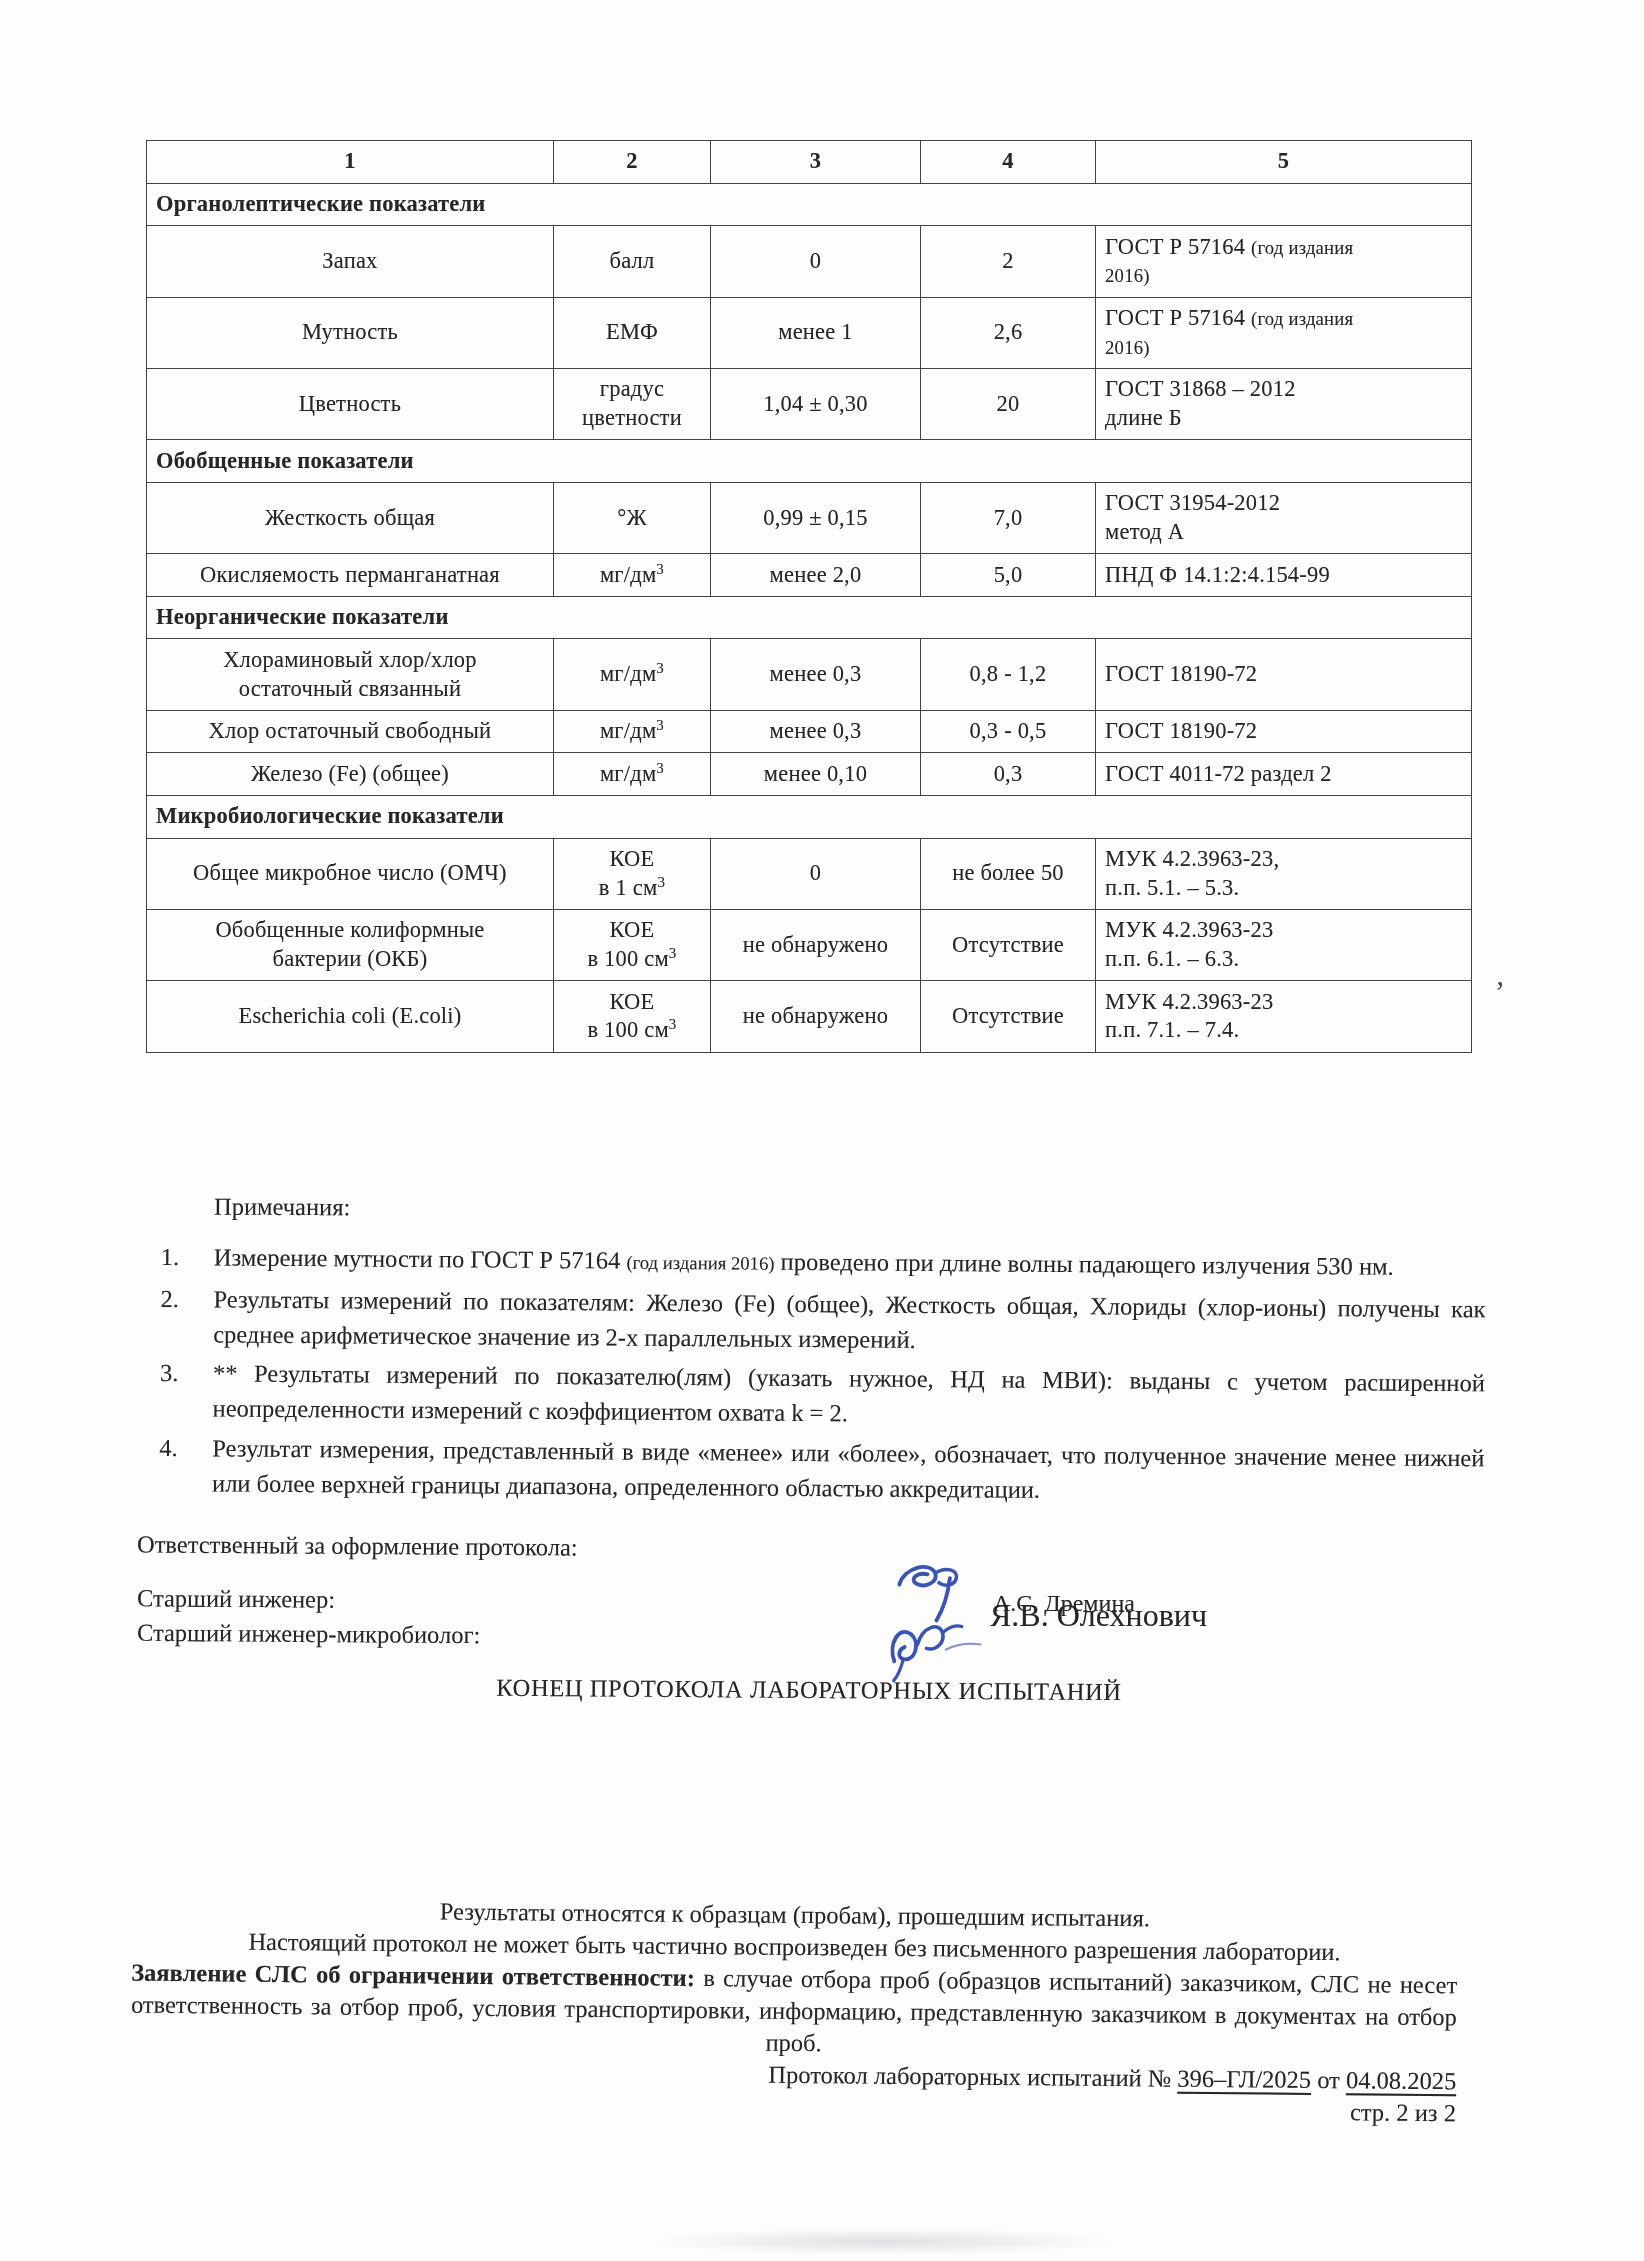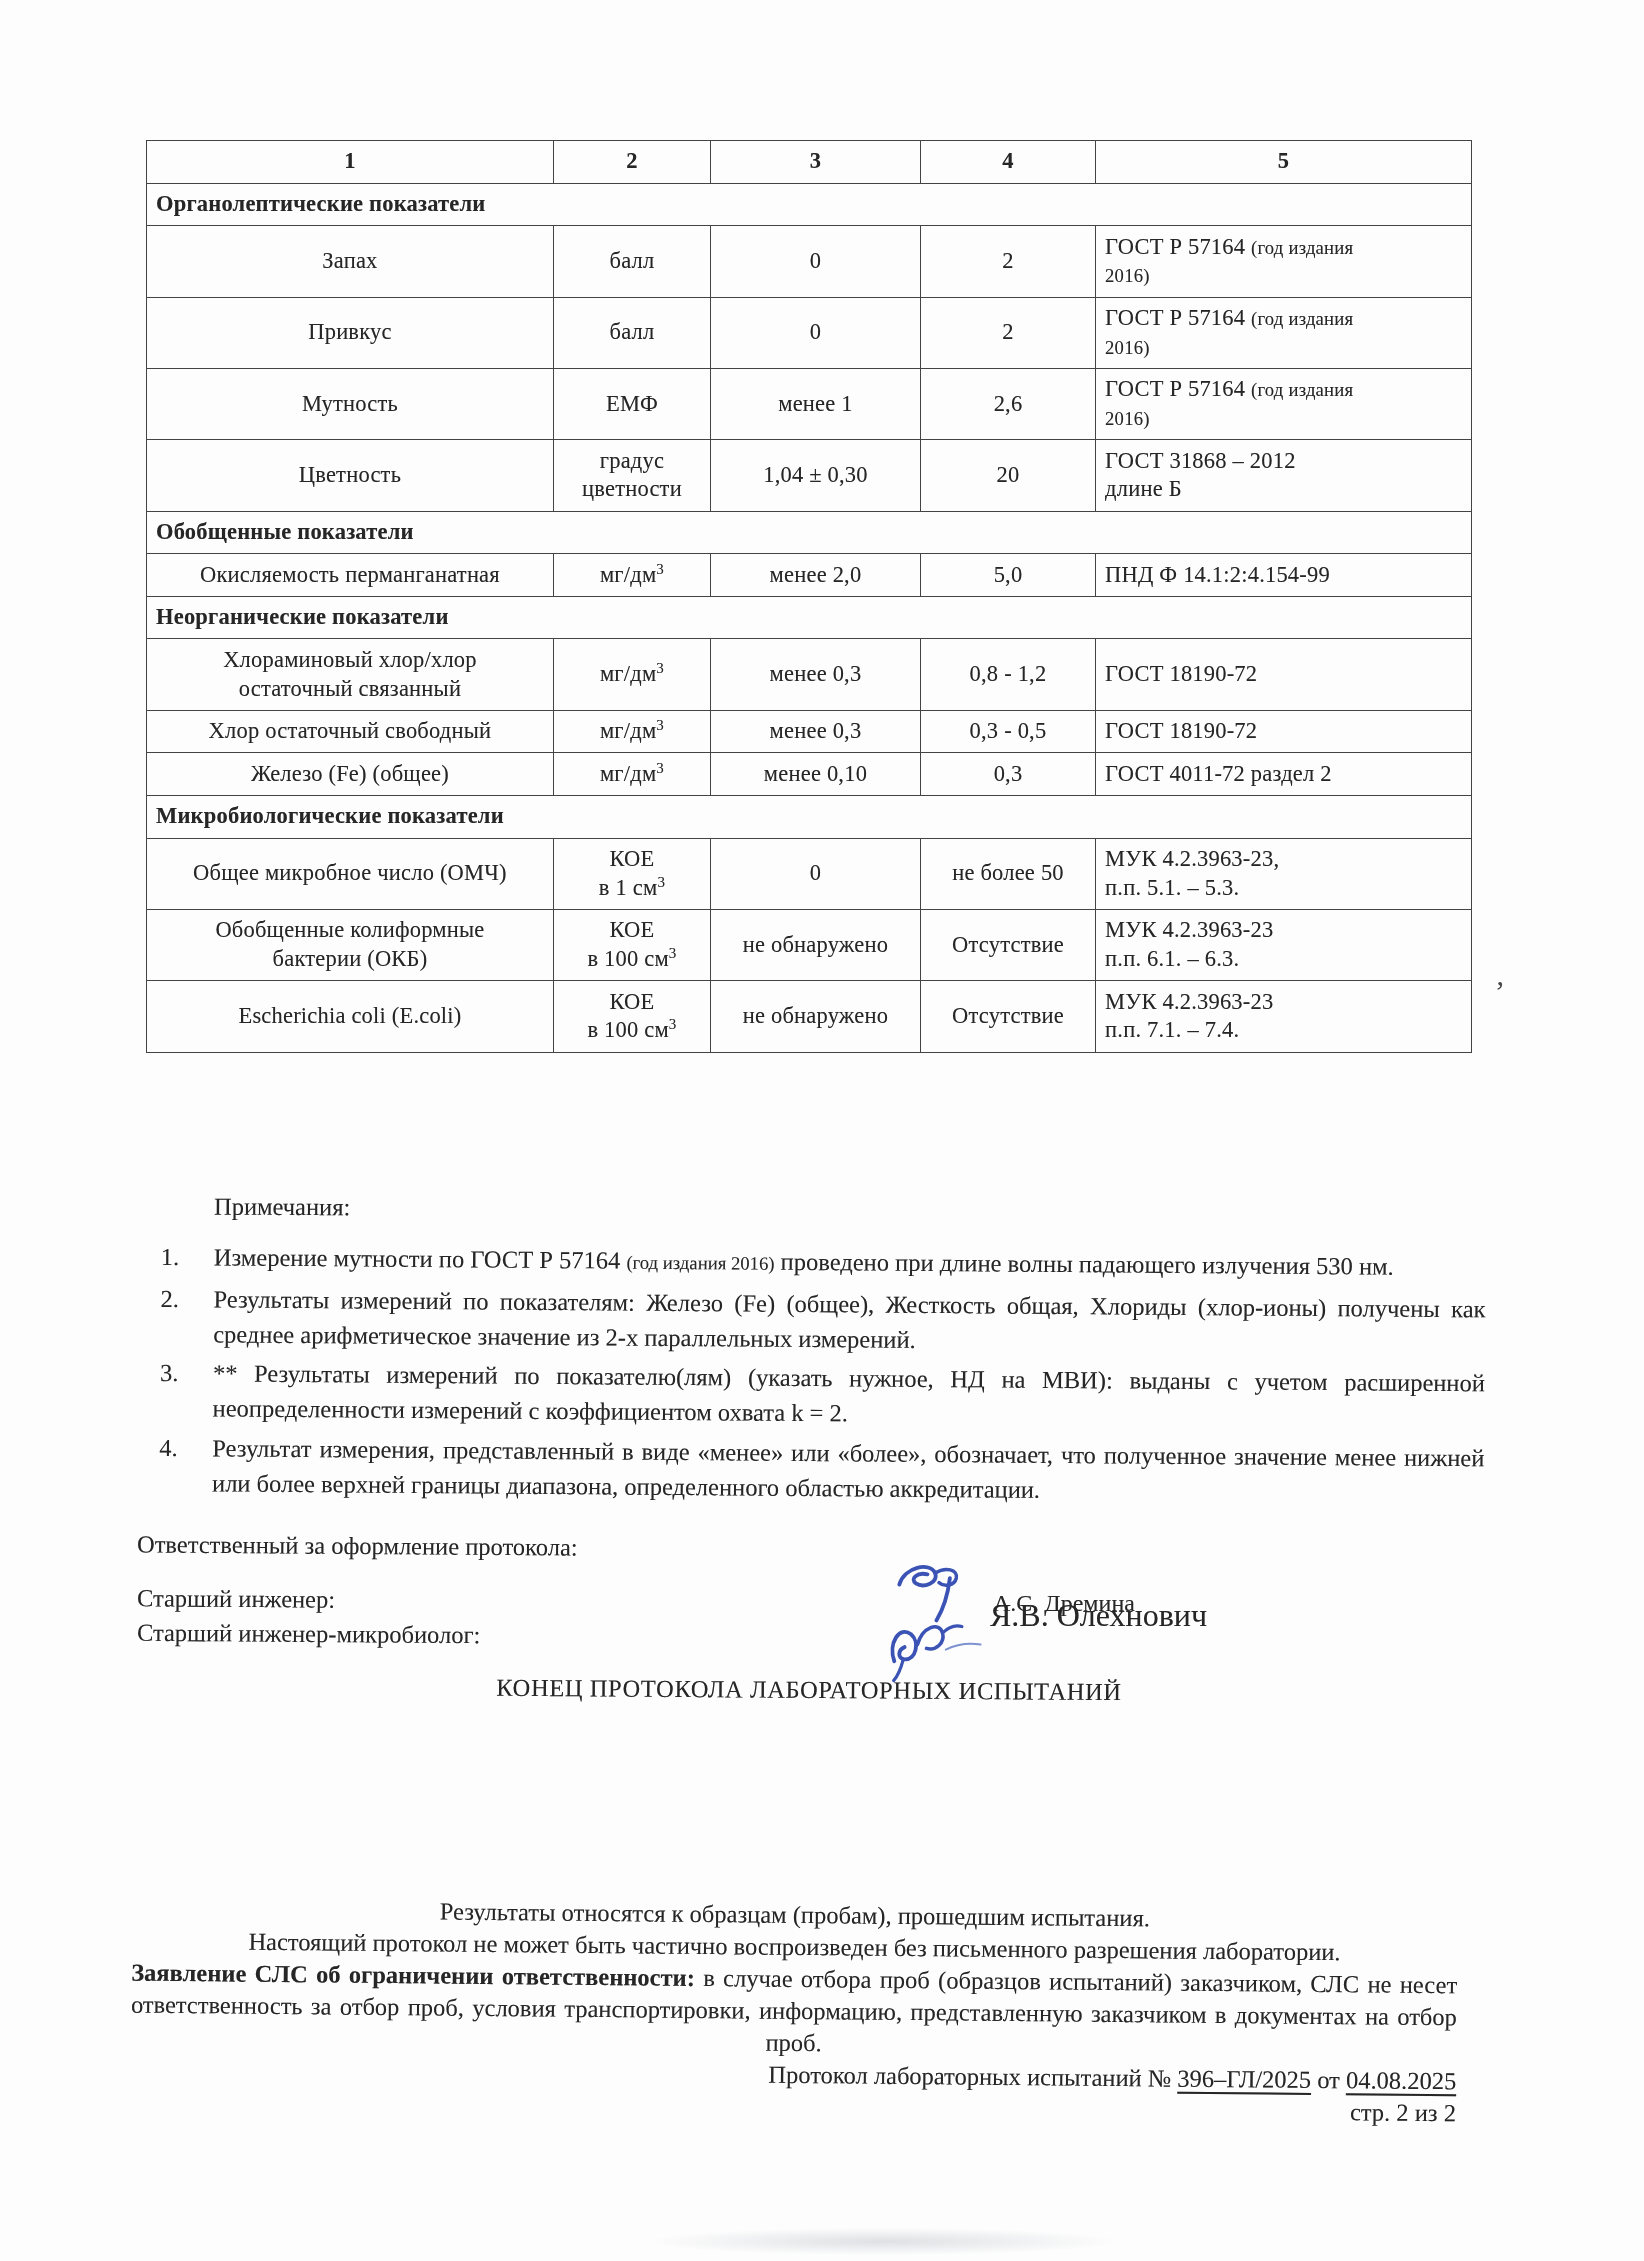--- a/index.html
+++ b/index.html
@@ -94,75 +94,75 @@
             <td class="c-norm">
               <div class="ln">2</div>
             </td>
             <td class="c-method">
               <div class="ln"><span>ГОСТ Р 57164 </span><span class="small">(год издания</span></div>
               <div class="ln"><span class="small">2016)</span></div>
             </td>
           </tr>
           <tr>
             <td class="c-name">
-              <div class="ln">Привкус</div>
-            </td>
-            <td class="c-unit">
-              <div class="ln">балл</div>
-            </td>
-            <td class="c-result">
-              <div class="ln">0</div>
-            </td>
-            <td class="c-norm">
-              <div class="ln">2</div>
+              <div class="ln">Мутность</div>
+            </td>
+            <td class="c-unit">
+              <div class="ln">ЕМФ</div>
+            </td>
+            <td class="c-result">
+              <div class="ln">менее 1</div>
+            </td>
+            <td class="c-norm">
+              <div class="ln">2,6</div>
             </td>
             <td class="c-method">
               <div class="ln"><span>ГОСТ Р 57164 </span><span class="small">(год издания</span></div>
               <div class="ln"><span class="small">2016)</span></div>
             </td>
           </tr>
           <tr>
             <td class="c-name">
-              <div class="ln">Мутность</div>
-            </td>
-            <td class="c-unit">
-              <div class="ln">ЕМФ</div>
-            </td>
-            <td class="c-result">
-              <div class="ln">менее 1</div>
-            </td>
-            <td class="c-norm">
-              <div class="ln">2,6</div>
-            </td>
-            <td class="c-method">
-              <div class="ln"><span>ГОСТ Р 57164 </span><span class="small">(год издания</span></div>
-              <div class="ln"><span class="small">2016)</span></div>
-            </td>
-          </tr>
-          <tr>
-            <td class="c-name">
               <div class="ln">Цветность</div>
             </td>
             <td class="c-unit">
               <div class="ln">градус</div>
               <div class="ln">цветности</div>
             </td>
             <td class="c-result">
               <div class="ln">1,04 ± 0,30</div>
             </td>
             <td class="c-norm">
               <div class="ln">20</div>
             </td>
             <td class="c-method">
               <div class="ln">ГОСТ 31868 – 2012</div>
               <div class="ln">длине Б</div>
             </td>
           </tr>
           <tr>
             <td colspan="5" class="sec">Обобщенные показатели</td>
+          </tr>
+          <tr>
+            <td class="c-name">
+              <div class="ln">Жесткость общая</div>
+            </td>
+            <td class="c-unit">
+              <div class="ln">°Ж</div>
+            </td>
+            <td class="c-result">
+              <div class="ln">0,99 ± 0,15</div>
+            </td>
+            <td class="c-norm">
+              <div class="ln">7,0</div>
+            </td>
+            <td class="c-method">
+              <div class="ln">ГОСТ 31954-2012</div>
+              <div class="ln">метод А</div>
+            </td>
           </tr>
           <tr>
             <td class="c-name">
               <div class="ln">Окисляемость перманганатная</div>
             </td>
             <td class="c-unit">
               <div class="ln"><span>мг/дм</span><span class="sup">3</span></div>
             </td>
             <td class="c-result">
               <div class="ln">менее 2,0</div>

